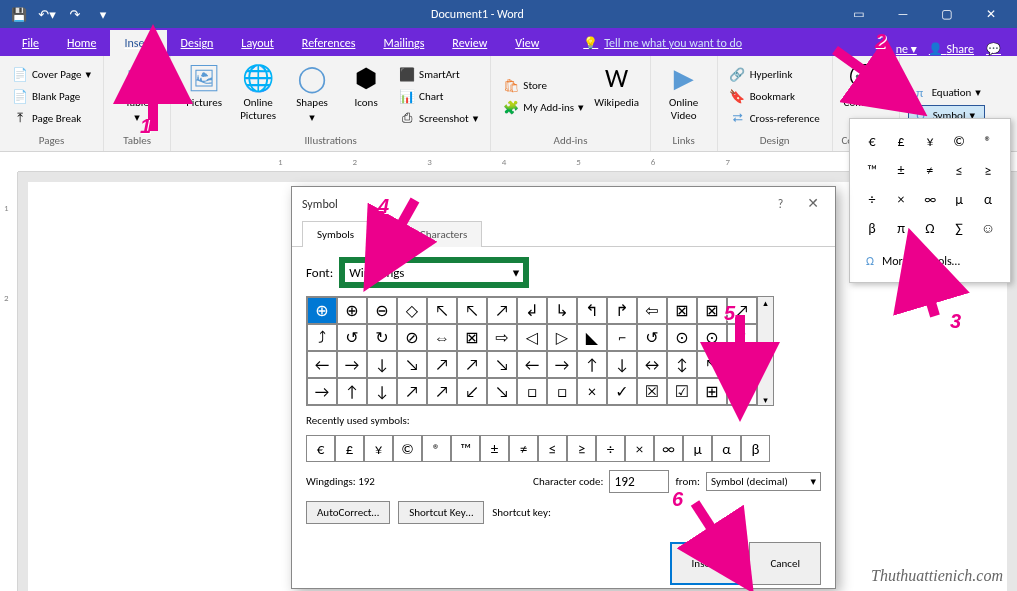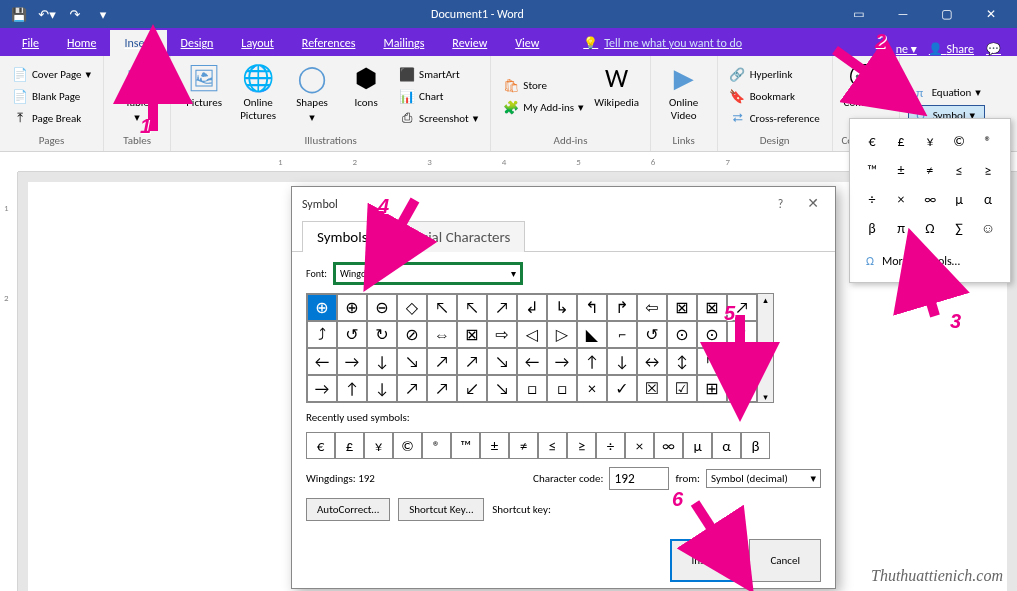--- a/index.html
+++ b/index.html
@@ -42,25 +42,25 @@
 .ruler-marks { position:absolute; left:260px; right:10px; height:100%; display:flex; color:#888; font-size:9px; align-items:center; }
 .doc-area { display:flex; background:#e6e6e6; height:447px; }
 .vruler { width:18px; background:#fff; border-right:1px solid #d4d4d4; color:#888; font-size:9px; position:relative; }
 
 
 .dialog { position:absolute; left:291px; top:186px; width:545px; height:403px; background:#fff; border:1px solid #888; box-shadow:4px 4px 12px rgba(0,0,0,0.3); z-index:60; display:flex; flex-direction:column; }
 .dlg-title { padding:8px 10px; display:flex; align-items:center; font-size:12px; color:#333; }
 .dlg-title .sp { flex:1; }
 .dlg-close { font-size:14px; padding:0 6px; cursor:pointer; color:#666; }
 .dlg-tabs { display:flex; padding:0 10px; border-bottom:1px solid #ccc; }
-.dlg-tab { padding:6px 14px; border:1px solid #ccc; border-bottom:none; background:#fff; margin-right:2px; font-size:15px; position:relative; top:1px; }
+.dlg-tab { padding:6px 14px; border:1px solid #ccc; border-bottom:none; background:#fff; margin-right:2px; font-size:11px; position:relative; top:1px; }
 .dlg-tab.inactive { background:#f4f4f4; color:#555; }
 .dlg-body { padding:10px 14px; flex:1; display:flex; flex-direction:column; gap:8px; }
-.font-row { display:flex; align-items:center; gap:6px; font-size:10px; }
-.font-select { border:3px solid #15803d; padding:2px 4px; width:190px; display:flex; justify-content:space-between; align-items:center; background:#fff;gap:35px; }
+.font-row { display:flex; align-items:center; gap:6px; font-size:13px; }
+.font-select { border:6px solid #15803d; padding:2px 4px; width:190px; display:flex; justify-content:space-between; align-items:center; background:#fff;gap:35px; }
 .char-grid-wrap { display:flex; }
 .char-grid { display:grid; grid-template-columns:repeat(15,30px); grid-auto-rows:27px; border:1px solid #888; }
 .cg-cell { border:1px solid #888; display:flex; align-items:center; justify-content:center; font-size:16px; background:#fff; cursor:pointer; }
 .cg-cell.selected { background:#0078d4; color:#fff; }
 .char-scroll { width:16px; border:1px solid #888; border-left:none; background:#f0f0f0; display:flex; flex-direction:column; justify-content:space-between; font-size:9px; align-items:center; }
 .recent-label { font-size:11px; }
 .recent-grid { display:grid; grid-template-columns:repeat(16,29px); grid-auto-rows:27px; border-collapse:collapse; }
 .rc-cell { border:1px solid #888; display:flex; align-items:center; justify-content:center; font-size:15px; background:#fff; }
 .code-row { display:flex; align-items:center; gap:6px; font-size:11px; }
 .code-row .left { flex:1; }

